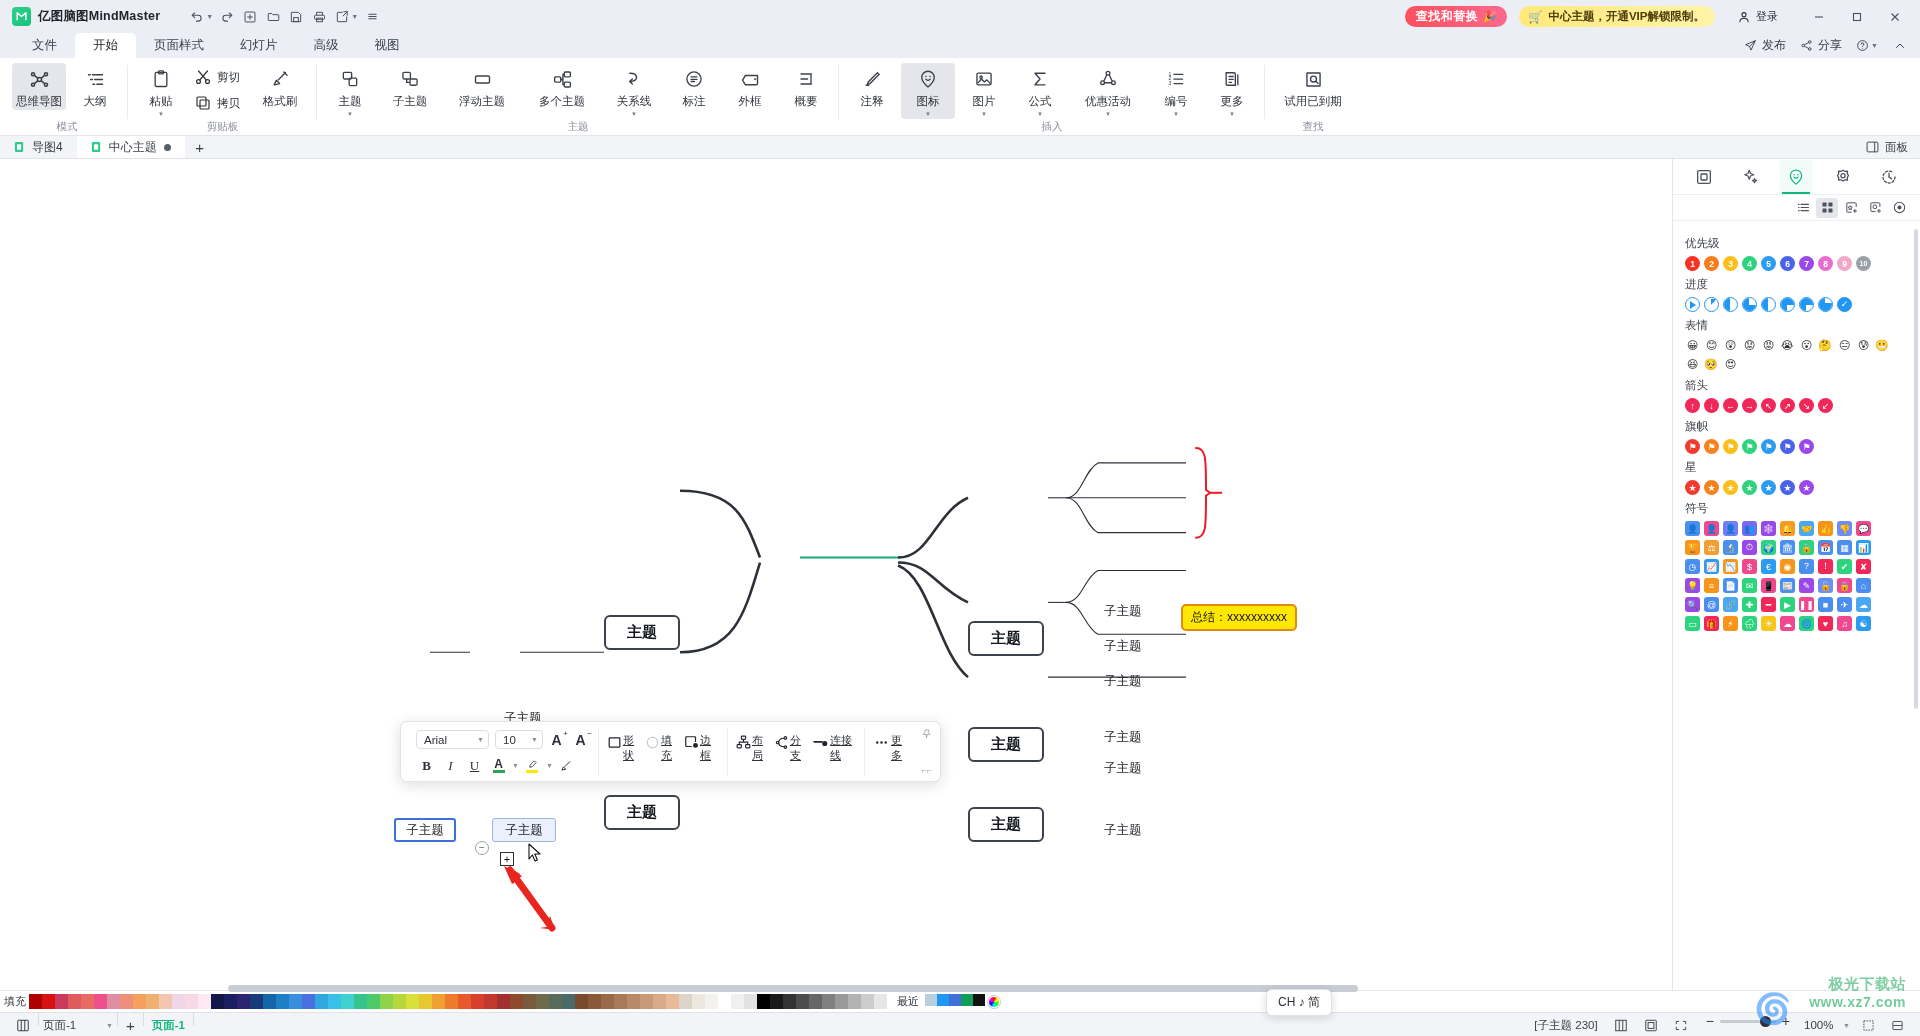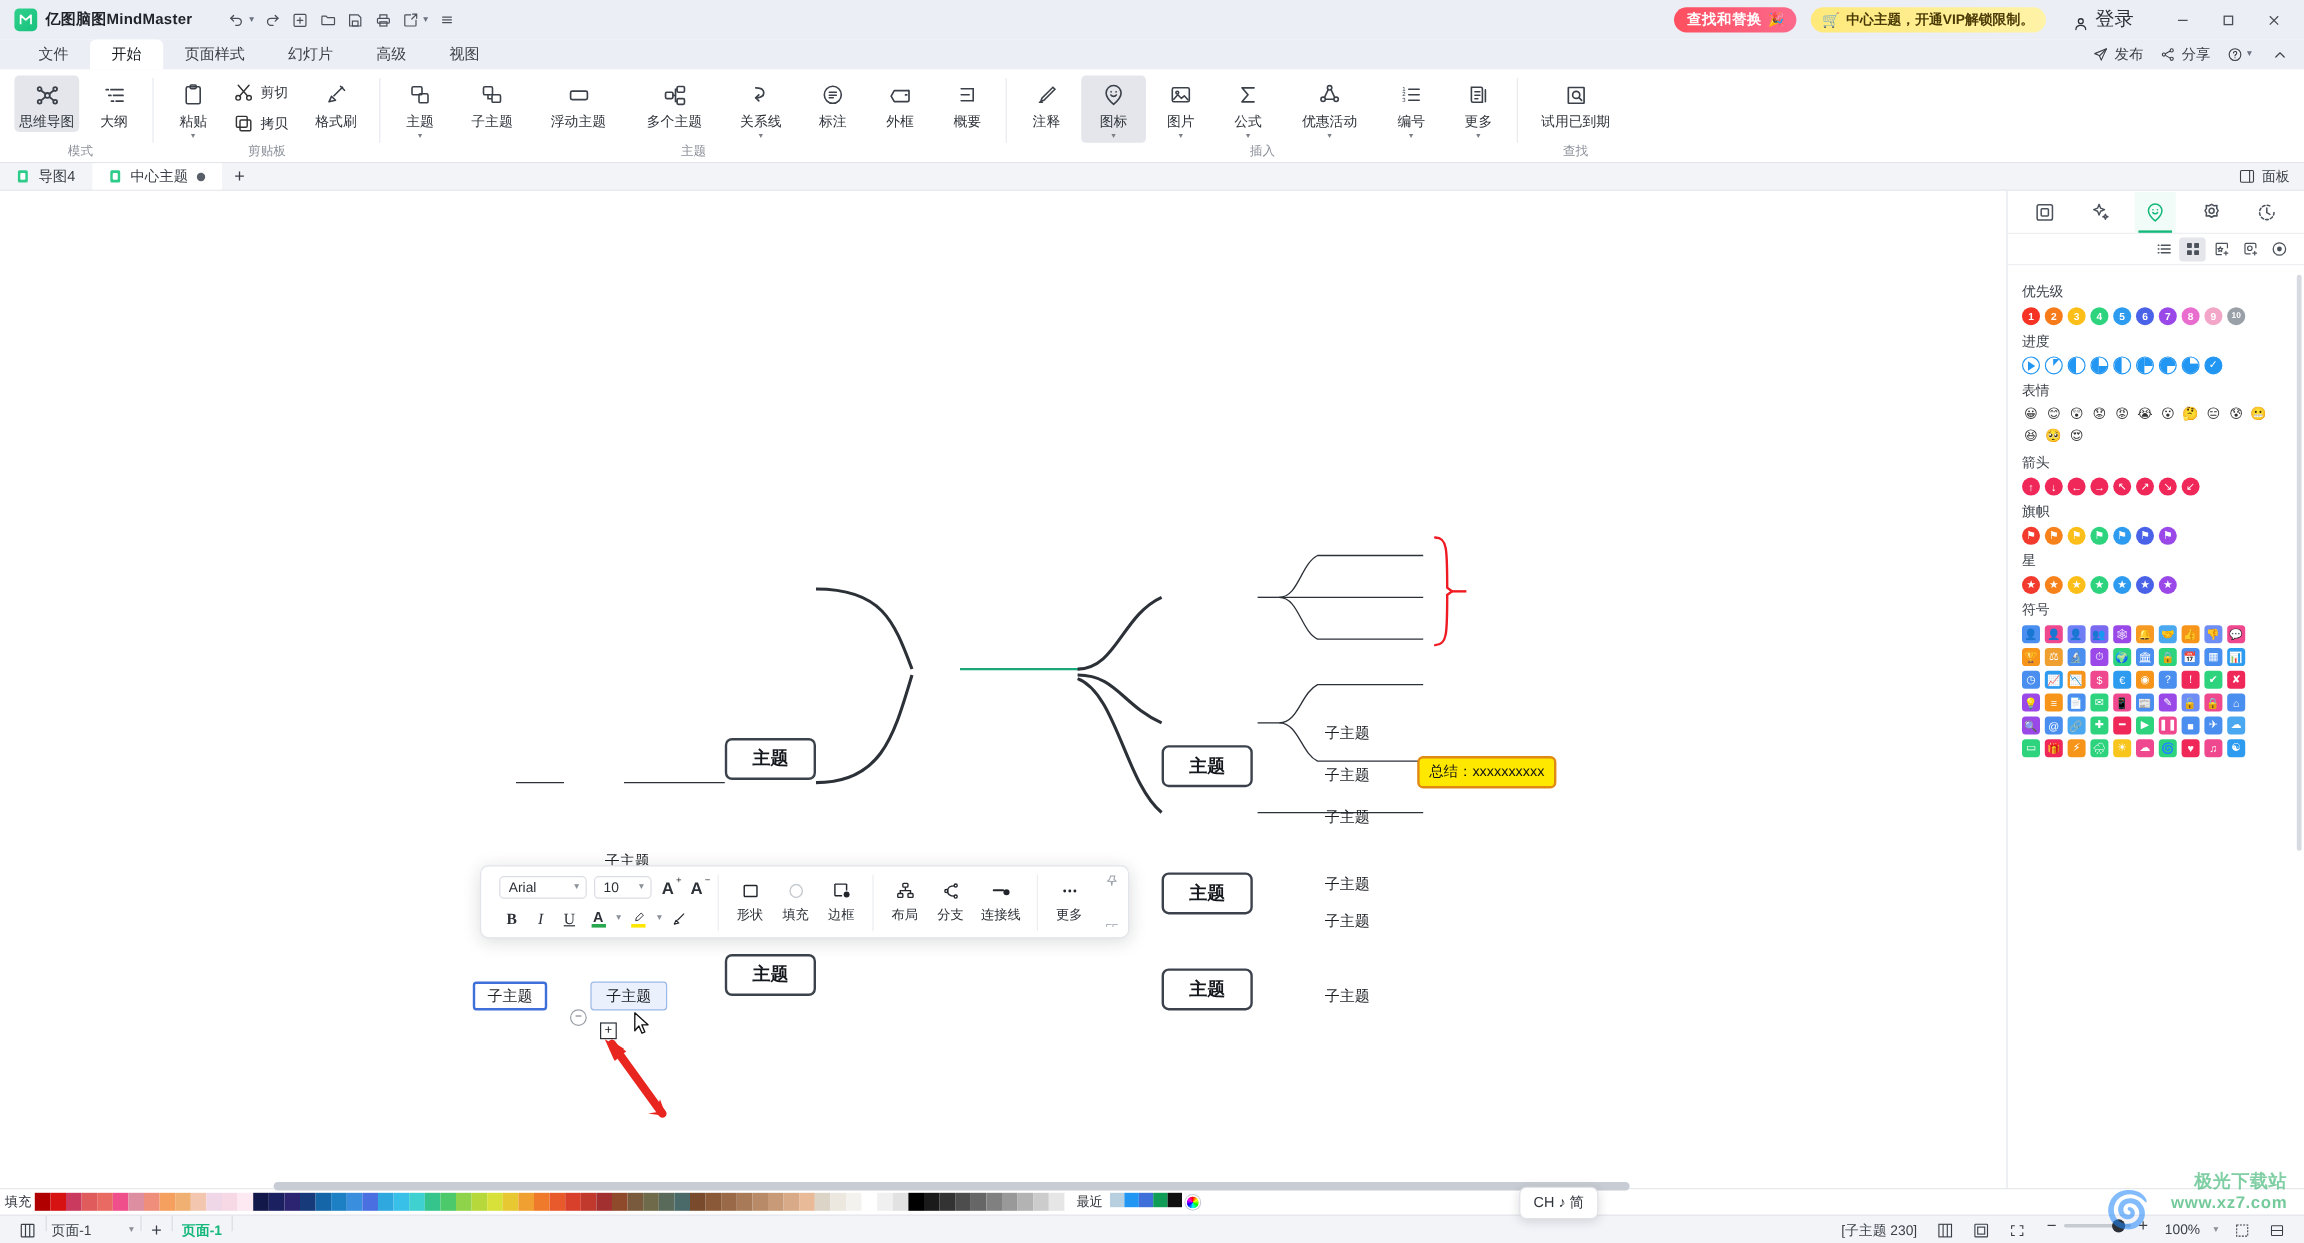--- a/index.html
+++ b/index.html
@@ -36,21 +36,21 @@
     cursor:pointer;position:relative;letter-spacing:.5px;
   }
   .promo .gift{margin-left:5px;font-size:11px;}
   .trial{
     display:flex;align-items:center;height:21px;padding:0 10px;border-radius:11px;
     background:linear-gradient(90deg,#ffe97a,#fff3a8);color:#4a3a06;font-size:11.5px;font-weight:700;
     margin-left:12px;cursor:pointer;
   }
   .trial .cart{margin-right:5px;font-size:12px;}
   .login{
-    display:flex;align-items:flex-end;gap:5px;margin-left:22px;font-size:16px;color:#2b2f36;cursor:pointer;
+    display:flex;align-items:flex-end;gap:5px;margin-left:22px;font-size:11px;color:#2b2f36;cursor:pointer;
   }
   .wctrls{display:flex;margin-left:22px;}
   .wbtn{width:38px;height:33px;display:flex;align-items:center;justify-content:center;cursor:pointer;color:#4a5059;}
 
   
   .ribbon-tabs{
     height:25px;background:#eceef6;display:flex;align-items:flex-end;padding-left:14px;flex:0 0 25px;
     position:relative;
   }
   .rtab{
@@ -158,22 +158,22 @@
   .ftb-select.font{width:73px;justify-content:space-between;}
   .ftb-select.size{width:48px;justify-content:space-between;margin-left:3px;}
   .ftb-select .cr{font-size:7px;color:#8b9098;}
   .ftb-btn{
     width:21px;height:21px;display:flex;align-items:center;justify-content:center;
     border-radius:3px;cursor:pointer;color:#2c3138;font-size:13px;
   }
   .ftb-ab{font-size:14px;font-weight:600;position:relative;}
   .ftb-ab sup{font-size:8px;position:absolute;top:0px;right:-1px;font-weight:400;}
   .ftb-tool{
-    width:38px;display:flex;flex-direction:column;align-items:center;cursor:pointer;
-    border-radius:4px;padding:2px 0;
+    width:38px;display:flex;flex-direction:row;cursor:pointer;
+    border-radius:4px;padding:2px 0;text-decoration:underline;
   }
   .ftb-tool .ic{height:22px;display:flex;align-items:center;justify-content:center;color:#22262c;}
   .ftb-tool .tl{font-size:11px;color:#2c3138;margin-top:2px;}
   .ftb-pin{position:absolute;right:7px;top:6px;color:#9aa0a8;cursor:pointer;}
   .ftb-res{position:absolute;right:8px;bottom:6px;color:#9aa0a8;font-size:9px;cursor:pointer;}
 
   
   .rpanel{
     width:248px;flex:0 0 248px;background:#fff;border-left:1px solid #e3e5ea;
     display:flex;flex-direction:column;position:relative;
@@ -703,21 +703,21 @@
       <div class="node topic" style="left:968px;top:568px;">主题</div>
       <div class="node topic" style="left:968px;top:648px;">主题</div>
 
       <div class="node sub" style="left:1100px;top:443px;">子主题</div>
       <div class="node sub" style="left:1100px;top:478px;">子主题</div>
       <div class="node sub" style="left:1100px;top:513px;">子主题</div>
       <div class="node sub" style="left:1100px;top:569px;">子主题</div>
       <div class="node sub" style="left:1100px;top:600px;">子主题</div>
       <div class="node sub" style="left:1100px;top:662px;">子主题</div>
 
-      <div class="summary-node" style="left:1181px;top:471px;">总结：xxxxxxxxxx</div>
+      <div class="summary-node" style="left:1181px;top:445px;">总结：xxxxxxxxxx</div>
 
       <div class="node sub" style="left:500px;top:550px;color:#1a1d22;">子主题</div>
 
       <div class="node sub-selected" style="left:394px;top:659px;">子主题</div>
       <div class="node sub-hover" style="left:492px;top:659px;">子主题</div>
 
       <div class="collapse-btn" style="left:475px;top:682px;">−</div>
       <div class="plus-btn" style="left:500px;top:693px;">+</div>
 
       <svg class="cursor-arrow" style="left:528px;top:684px;" viewBox="0 0 14 20">

